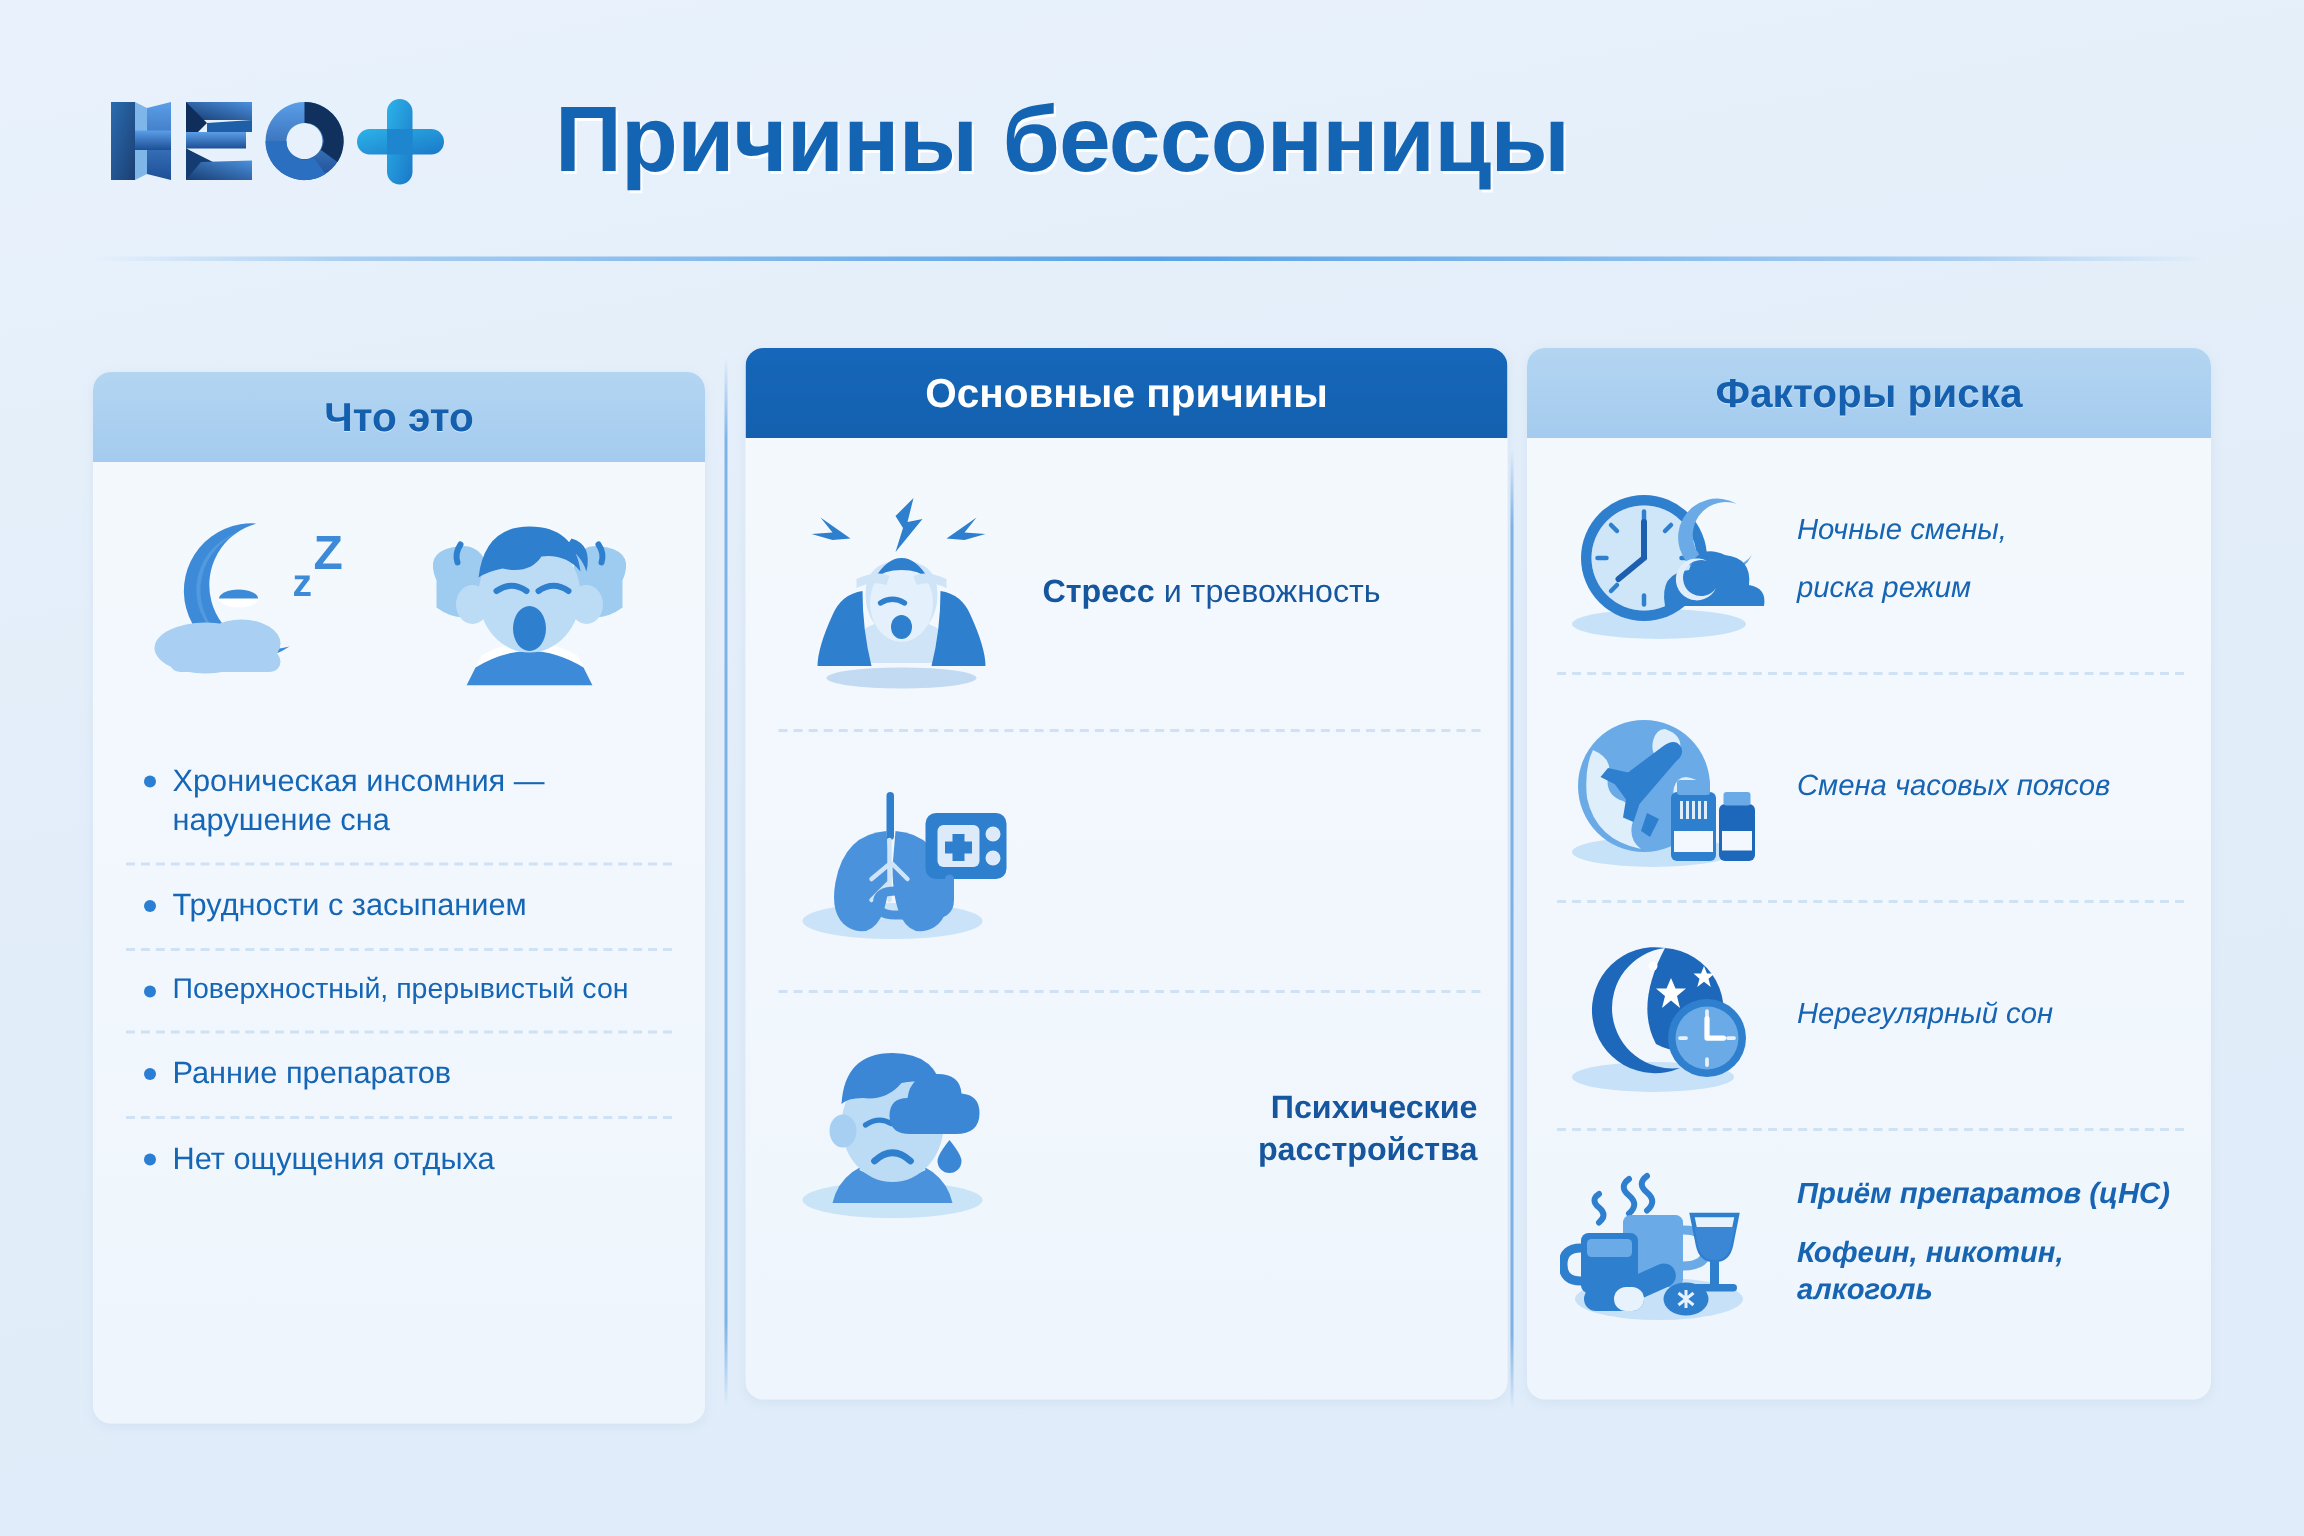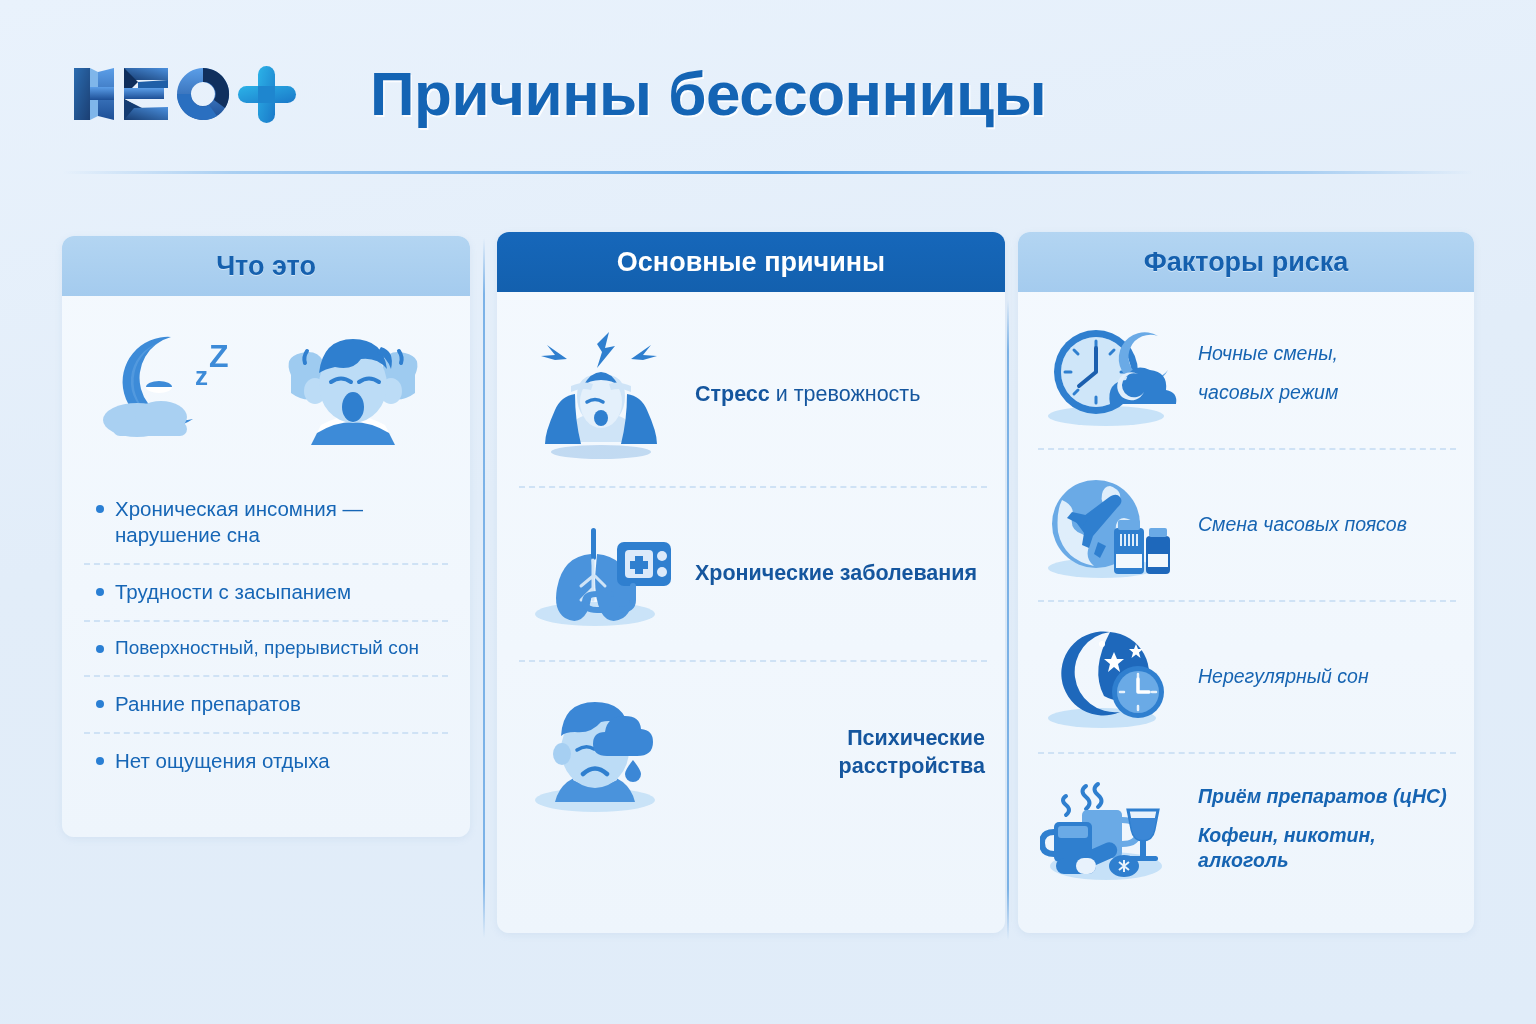--- a/index.html
+++ b/index.html
@@ -55,21 +55,21 @@
   .col-divider.d2 { left: 1007px; top: 300px; height: 640px; }
 
   
   .card {
     position: absolute;
     border-radius: 12px;
     background: linear-gradient(180deg, #f4f9fe 0%, #f1f7fd 60%, #eef5fc 100%);
     box-shadow: 0 2px 7px rgba(120,160,200,0.13);
     overflow: hidden;
   }
-  .card.c1 { left: 62px;   top: 236px; width: 408px; height: 601px; }
+  .card.c1 { left: 62px;   top: 248px; width: 408px; height: 701px; }
   .card.c2 { left: 497px;  top: 232px; width: 508px; height: 701px; text-align: right; }
   .card.c3 { left: 1018px; top: 232px; width: 456px; height: 701px; }
 
   .card-head {
     height: 60px; display: flex; align-items: center; justify-content: center;
     font-size: 27px; font-weight: bold;
   }
   .card-head.light {
     background: linear-gradient(180deg,#b3d5f2 0%, #a4cbee 100%);
     color: #1560ae;
@@ -283,21 +283,20 @@
             <path d="M76 40 q28 2 34 34 q4 22 -8 30 q-14 8 -22 -6 q-6 -12 -6 -34 z" fill="#4a93dc"></path>
             <path d="M72 46 v40 M72 62 l-12 10 M72 74 l-12 12 M74 62 l10 10" stroke="#cfe4f7" stroke-width="3" fill="none" stroke-linecap="round"></path>
             <rect x="96" y="28" width="54" height="44" rx="7" fill="#2f7fcf"></rect>
             <rect x="104" y="36" width="28" height="28" rx="4" fill="#dceafa"></rect>
             <path d="M114 42 h8 v5 h5 v8 h-5 v5 h-8 v-5 h-5 v-8 h5 z" fill="#2f7fcf"></path>
             <circle cx="141" cy="42" r="5" fill="#dceafa"></circle>
             <circle cx="141" cy="58" r="5" fill="#dceafa"></circle>
             <path d="M112 72 v14 q0 10 -14 10 h-22 q-12 0 -12 -8 q0 -8 12 -8 h14" stroke="#4a93dc" stroke-width="6" fill="none" stroke-linecap="round"></path>
           </svg>
         </span>
-        <span class="row-label">Хронические заболевания</span>
       </div>
 
       <div class="row">
         <span class="row-icon">
           <svg width="160" height="130" viewBox="0 0 160 130" aria-hidden="true">
             <ellipse cx="74" cy="112" rx="60" ry="12" fill="#bcdcf6" opacity="0.75"></ellipse>
             <path d="M34 114 q6 -26 40 -30 q34 4 40 30 z" fill="#4a93dc"></path>
             <path d="M52 92 q22 12 44 0 l-4 -10 q-18 8 -36 0 z" fill="#e8f2fc"></path>
             <ellipse cx="74" cy="62" rx="34" ry="38" fill="#bcdcf6"></ellipse>
             <ellipse cx="41" cy="66" rx="9" ry="11" fill="#a6cff2"></ellipse>
@@ -334,21 +333,21 @@
               <line x1="34" y1="32" x2="38" y2="36"></line>
               <line x1="74" y1="32" x2="70" y2="36"></line>
               <line x1="34" y1="76" x2="38" y2="72"></line>
             </g>
             <path d="M56 54 v-24 M56 54 l-17 14" stroke="#1c5fae" stroke-width="4" fill="none" stroke-linecap="round"></path>
             <path d="M118 18 a26 26 0 1 0 10 34 a22 22 0 1 1 -10 -34 z" fill="#6aaae6"></path>
             <path d="M70 86 q-4 -22 16 -24 q6 -18 24 -10 q18 2 16 20 q12 2 10 14 z" fill="#2f7fcf"></path>
             <path d="M98 56 a14 14 0 1 0 6 18 a12 12 0 1 1 -6 -18 z" fill="#e0eefb"></path>
           </svg>
         </span>
-        <span class="row-label"><span>Ночные смены,</span><span class="line2">часовых режим</span></span>
+        <span class="row-label"><span>Ночные смены,</span><span class="line2">риска режим</span></span>
       </div>
 
       <div class="row">
         <span class="row-icon">
           <svg width="140" height="110" viewBox="0 0 140 110" aria-hidden="true">
             <ellipse cx="62" cy="98" rx="54" ry="10" fill="#bcdcf6" opacity="0.8"></ellipse>
             <circle cx="56" cy="54" r="44" fill="#6aaae6"></circle>
             <path d="M22 30 q14 6 10 18 q-2 12 10 16 q10 4 6 16 q-2 10 6 16 q-30 -6 -36 -34 q-2 -20 4 -32 z" fill="#dfeefb"></path>
             <path d="M70 16 q12 4 10 14 q-2 8 -12 6 q-8 -2 -6 -12 q2 -8 8 -8 z" fill="#dfeefb"></path>
             <path d="M84 48 q14 2 12 14 q-2 10 -14 6 q-8 -4 -6 -13 q2 -7 8 -7 z" fill="#dfeefb"></path>

